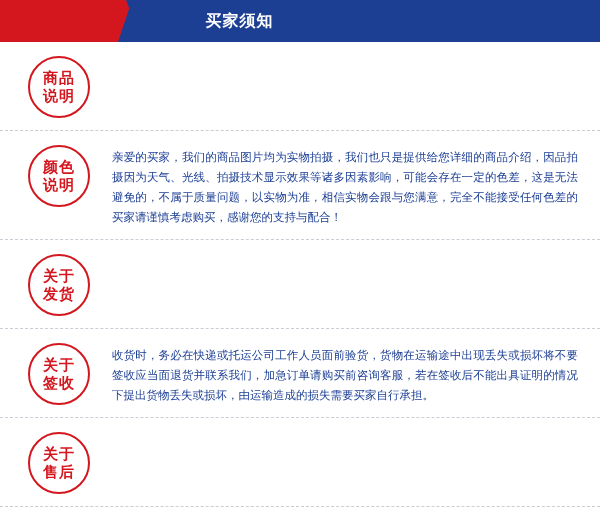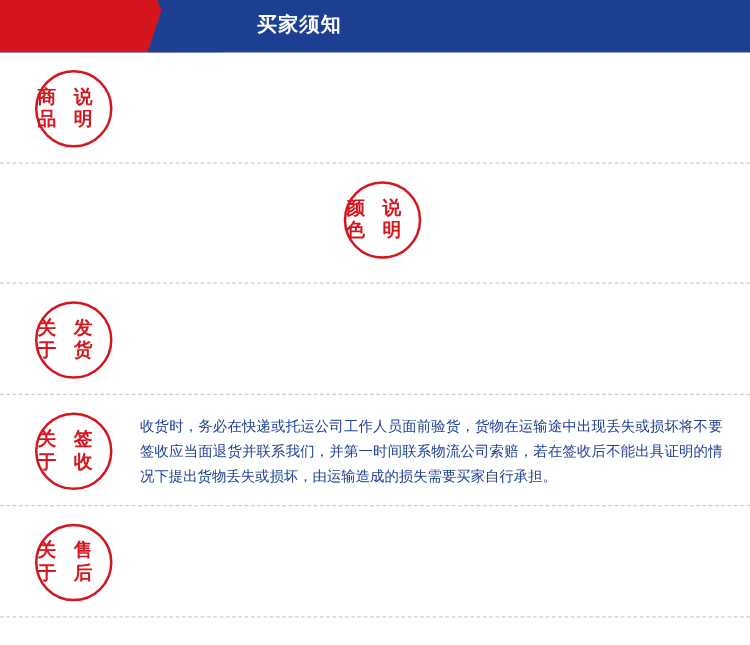--- a/index.html
+++ b/index.html
@@ -90,21 +90,21 @@
   }
 
   .badge {
     flex: 0 0 auto;
     width: 62px;
     height: 62px;
     border: 2px solid #d4171f;
     border-radius: 50%;
     color: #d4171f;
     display: flex;
-    flex-direction: row;
+    flex-direction: column;
     align-items: center;
     justify-content: center;
     font-weight: bold;
     font-size: 15px;
     line-height: 18px;
     letter-spacing: 1px;
     margin-top: 2px;
     margin-left: 14px;
     box-sizing: border-box;
   }
@@ -150,36 +150,39 @@
         <span>商品</span>
         <span>说明</span>
       </div>
     </div>
 
     <div class="row row-2">
       <div class="badge">
         <span>颜色</span>
         <span>说明</span>
       </div>
+      <div class="text">
+        <p>亲爱的买家，我们的商品图片均为实物拍摄，我们也只是提供给您详细的商品介绍，因品拍摄因为天气、光线、拍摄技术显示效果等诸多因素影响，可能会存在一定的色差，这是无法避免的，不属于质量问题，以实物为准，相信实物会跟与您满意，完全不能接受任何色差的买家请谨慎考虑购买，感谢您的支持与配合！</p>
+      </div>
     </div>
 
     <div class="row row-3">
       <div class="badge">
         <span>关于</span>
         <span>发货</span>
       </div>
     </div>
 
     <div class="row row-4">
       <div class="badge">
         <span>关于</span>
         <span>签收</span>
       </div>
       <div class="text">
-        <p>收货时，务必在快递或托运公司工作人员面前验货，货物在运输途中出现丢失或损坏将不要签收应当面退货并联系我们，并第一时间联系物流公司索赔，若在签收后不能出具证明的情况下提出货物丢失或损坏，由运输造成的损失需要买家自行承担。</p>
+        <p>收货时，务必在快递或托运公司工作人员面前验货，货物在运输途中出现丢失或损坏将不要签收应当面退货并联系我们，加急订单请购买前咨询客服，若在签收后不能出具证明的情况下提出货物丢失或损坏，由运输造成的损失需要买家自行承担。</p>
       </div>
     </div>
 
     <div class="row row-5">
       <div class="badge">
         <span>关于</span>
         <span>售后</span>
       </div>
     </div>
 

